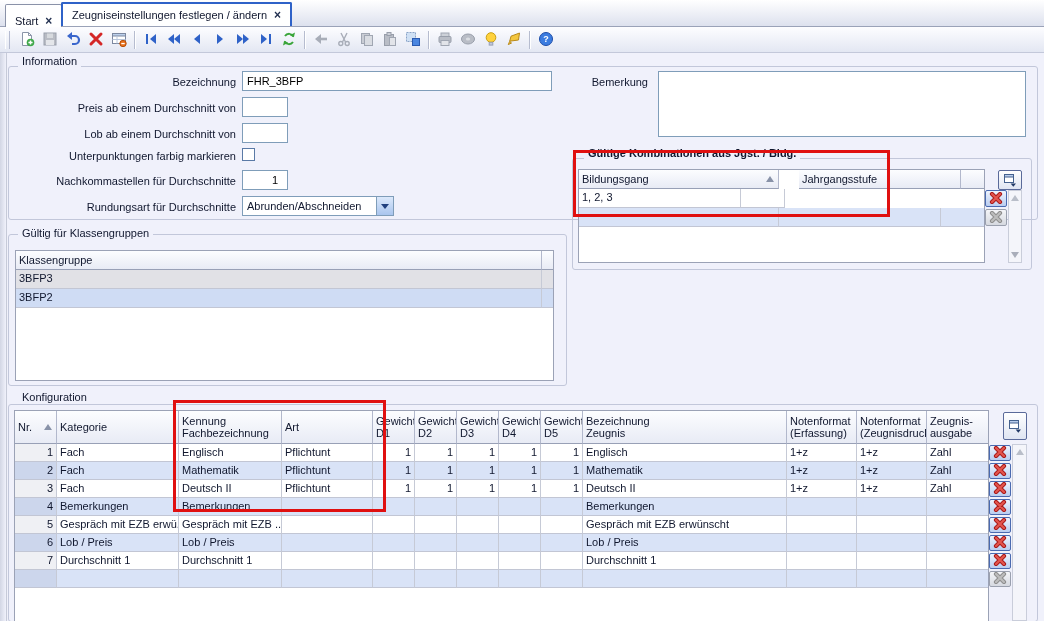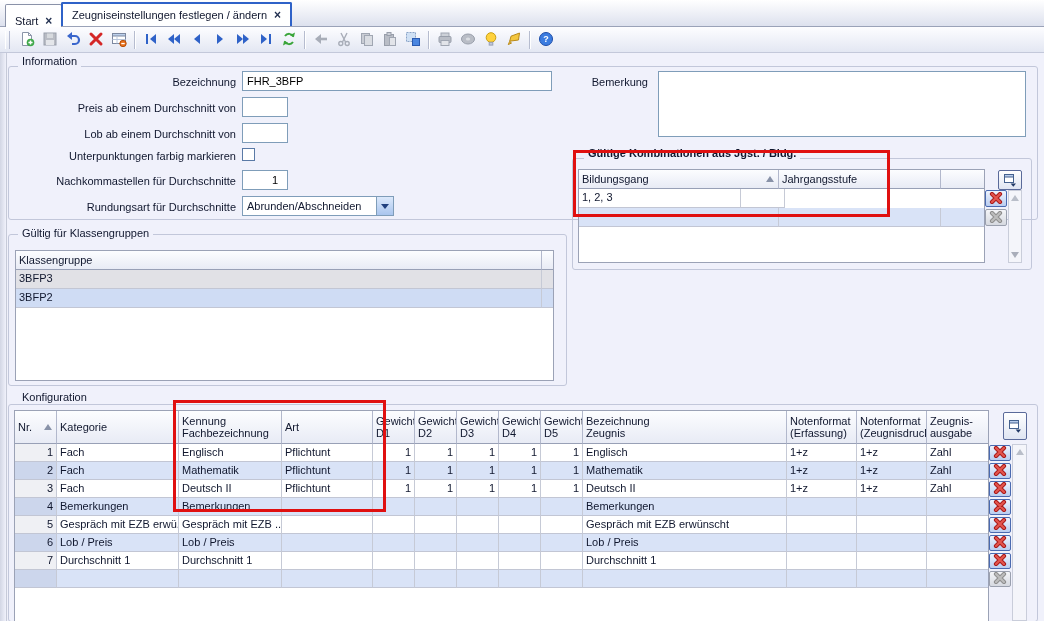--- a/index.html
+++ b/index.html
@@ -252,21 +252,21 @@
       </span>
   </div>
   <span class="flabel" style="left:438px;top:76px;">Bemerkung</span>
   <textarea class="tbox" style="left: 658px; top: 71px; width: 368px; height: 66px; resize: none;"></textarea>
 
   <div class="group" style="left:572px;top:158px;width:458px;height:110px;"></div>
   <span class="legend" style="left:584px;top:147px;font-weight:bold;">Gültige Kombinationen aus Jgst. / Bldg.</span>
   <div class="grid" id="grid-kombi" style="left:578px;top:169px;width:407px;height:94px;">
       <div class="grow ghead">
         <div class="gcell hcell" style="width: 200px; height: 19px;"><span>Bildungsgang</span><span class="sort-asc"></span></div>
-        <div class="gcell hcell" style="width: 162px; height: 19px;"><span>Jahrgangsstufe</span></div>
+        <div class="gcell hcell" style="width: 162px; height: 19px; margin-left: 20px;"><span>Jahrgangsstufe</span></div>
         <div class="gcell hcell" style="width: 44px; height: 19px;"><span></span></div>
       </div>
       <div class="grow drow ">
         <div class="gcell dcell" style="width: 162px; height: 19px;">1, 2, 3</div>
         <div class="gcell dcell" style="width: 44px; height: 19px;"></div>
       </div>
       <div class="grow drow even">
         <div class="gcell dcell" style="width: 200px; height: 19px;"></div>
         <div class="gcell dcell" style="width: 162px; height: 19px;"></div>
         <div class="gcell dcell" style="width: 44px; height: 19px;"></div>

